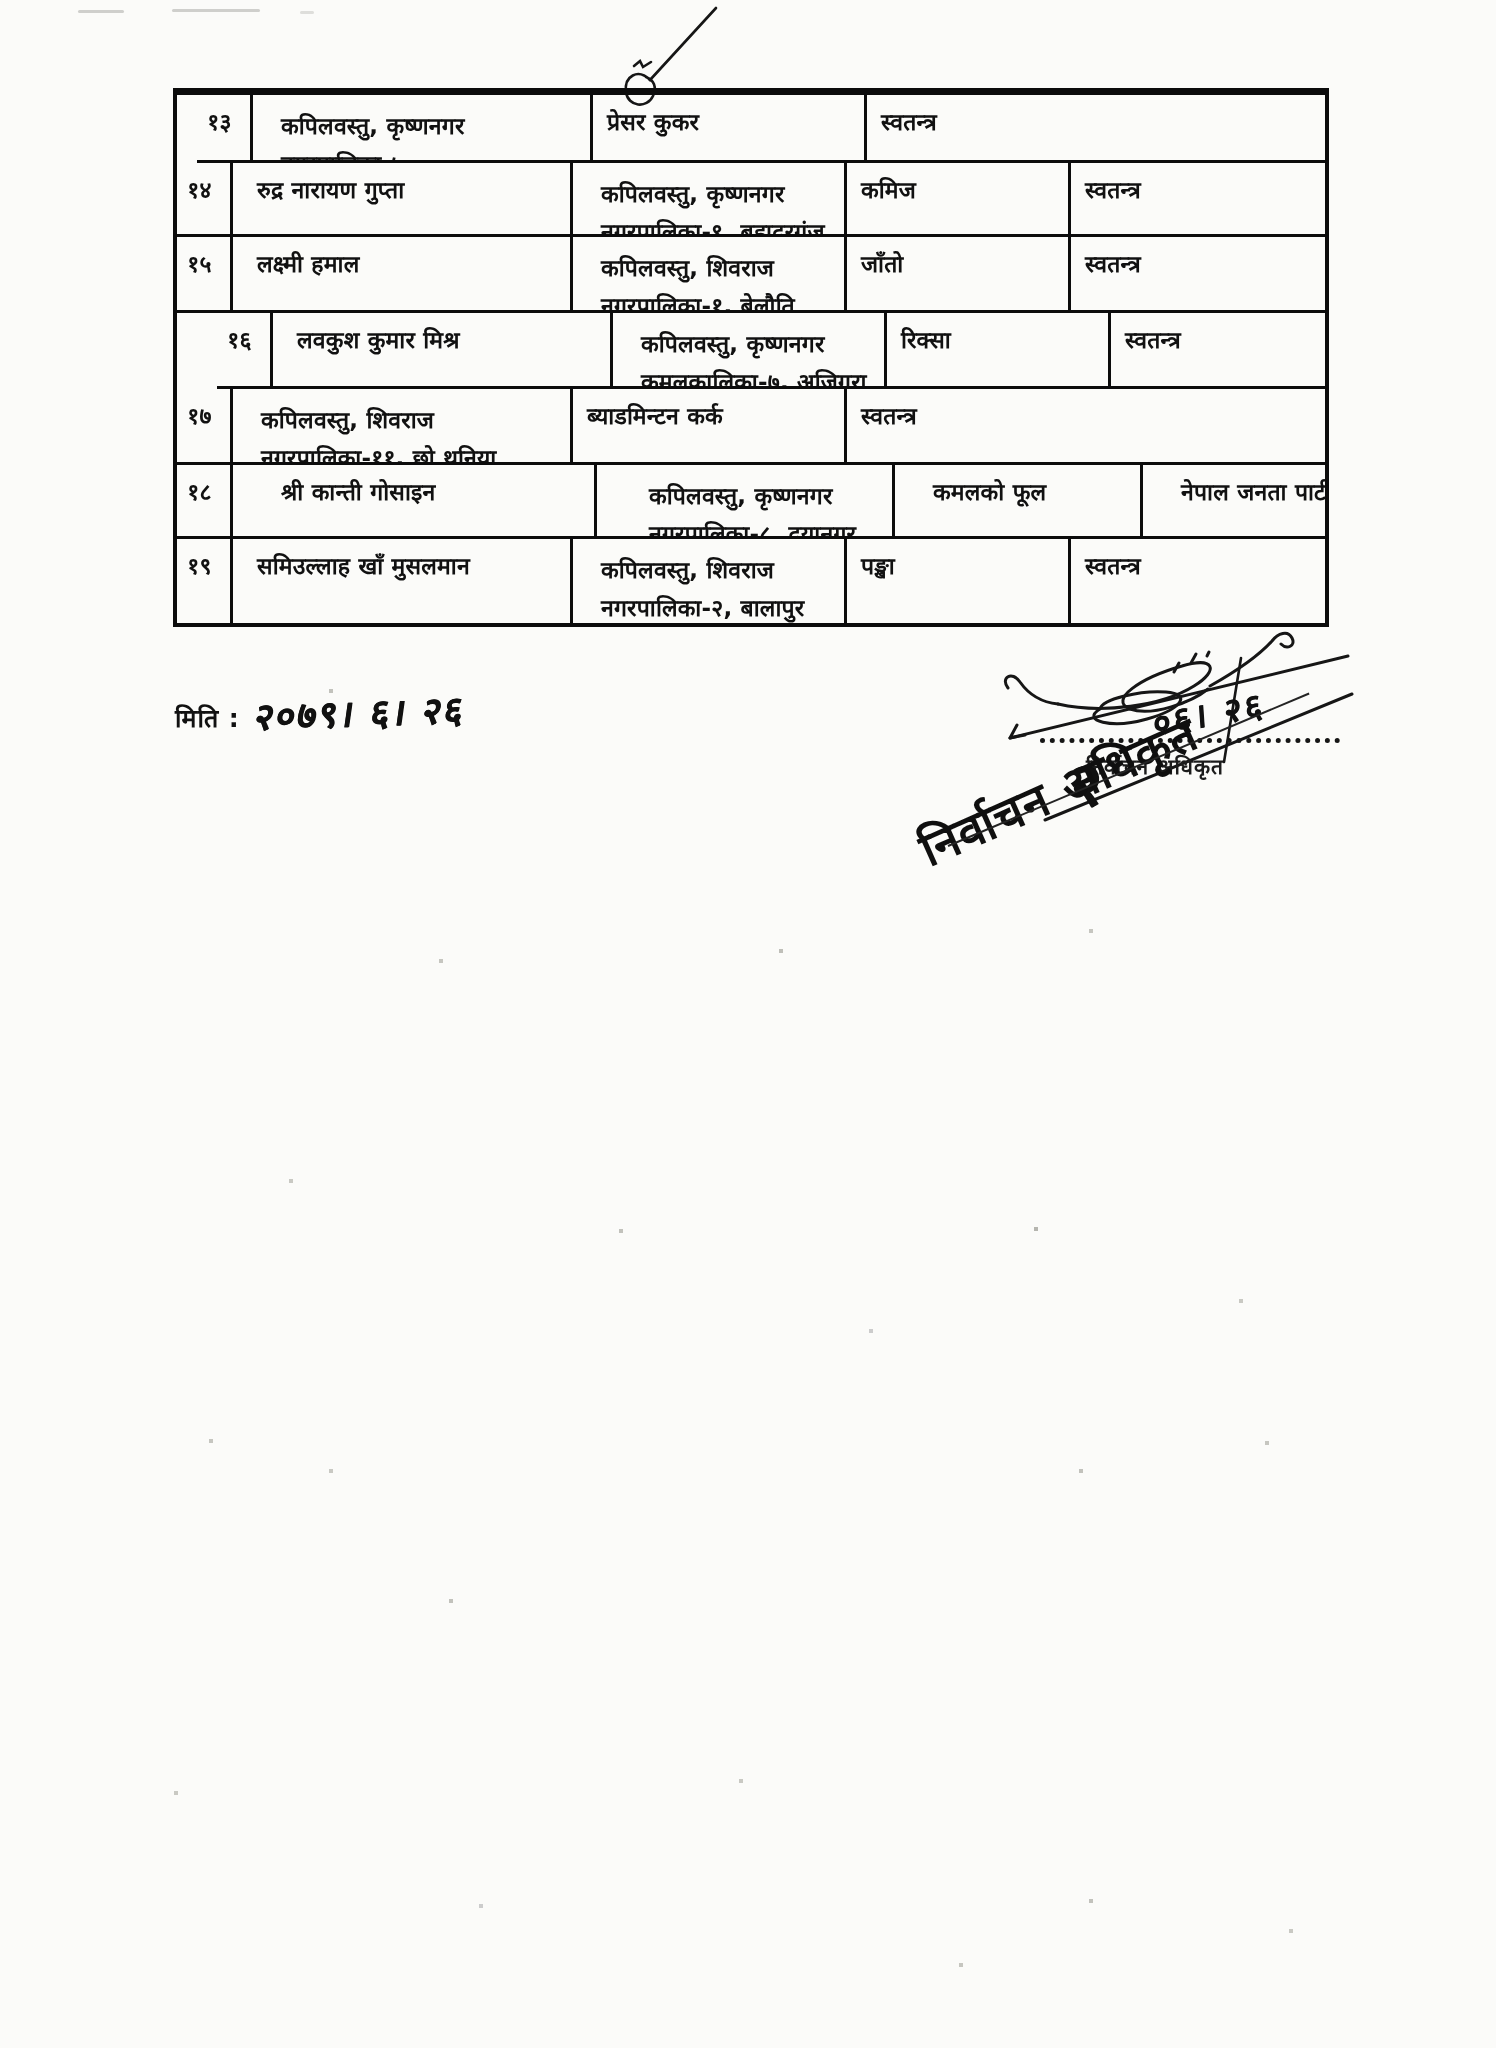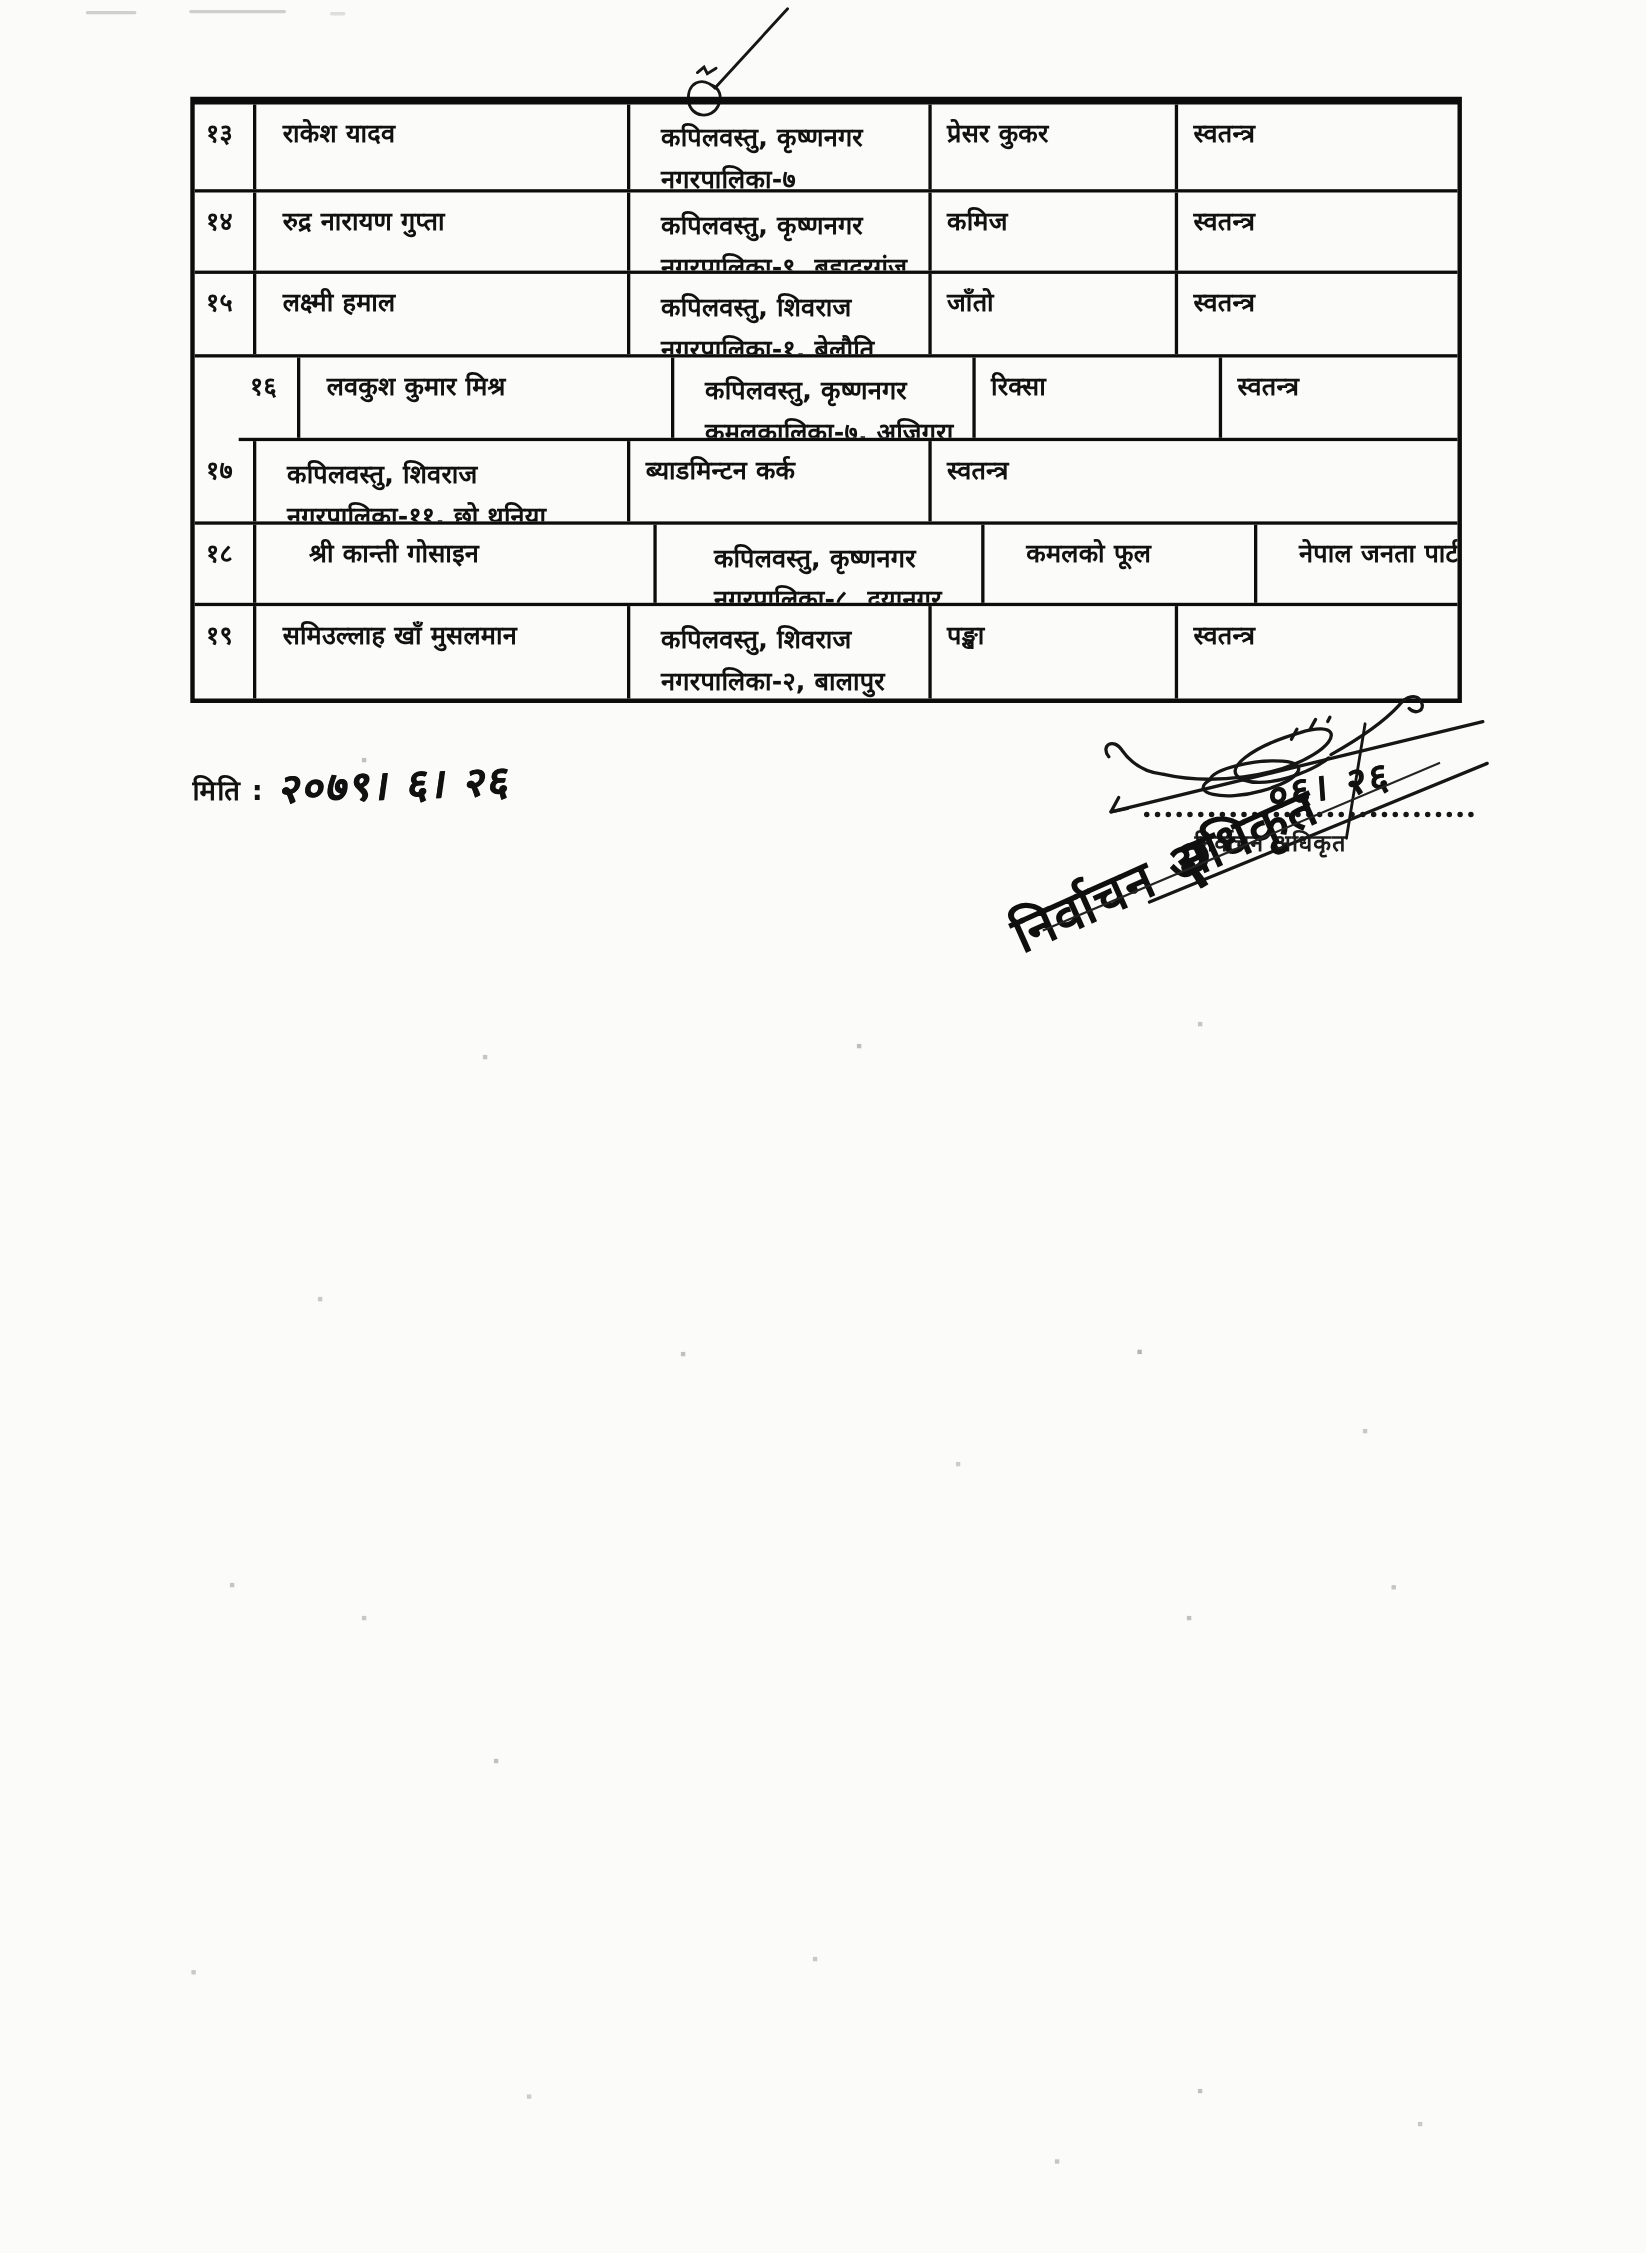--- a/index.html
+++ b/index.html
@@ -20,21 +20,21 @@
     box-sizing:border-box;
     background:transparent;
   }
   .trow{
     display:grid;
     grid-template-columns:56px 340px 274px 224px 1fr;
     border-bottom:3px solid #0c0c0c;
     box-sizing:border-box;
   }
   .trow:last-child{border-bottom:none;}
-  .trow:nth-child(1){height:80px;}
+  .trow:nth-child(1){height:68px;margin-left:20px;}
   .trow:nth-child(2){height:74px;}
   .trow:nth-child(3){height:76px;}
   .trow:nth-child(4){height:76px;margin-left:40px;}
   .trow:nth-child(5){height:76px;}
   .trow:nth-child(6){height:74px;gap:24px;}
   .trow:nth-child(7){height:84px;border-radius:23px;}
   .cell{
     border-right:3px solid #0c0c0c;
     box-sizing:border-box;
     padding:14px 8px 0 24px;
@@ -142,21 +142,20 @@
       <path d="M 116 8 L 50 80"></path>
       <path d="M 50 80 C 38 68, 24 76, 26 92 C 28 107, 47 109, 53 96 C 57 87, 54 80, 46 77"></path>
       <path d="M 34 66 l 6 -5 l 3 6 l 8 -5"></path>
     </g>
   </svg>
 
   <div class="candidates-table">
 
     <div class="trow">
       <div class="cell sn">१३</div>
-      <div class="cell name">राकेश यादव</div>
       <div class="cell addr">
         <div class="addr-line">कपिलवस्तु, कृष्णनगर</div>
         <div class="addr-line">नगरपालिका-७</div>
       </div>
       <div class="cell sym">प्रेसर कुकर</div>
       <div class="cell party">स्वतन्त्र</div>
     </div>
 
     <div class="trow">
       <div class="cell sn">१४</div>

